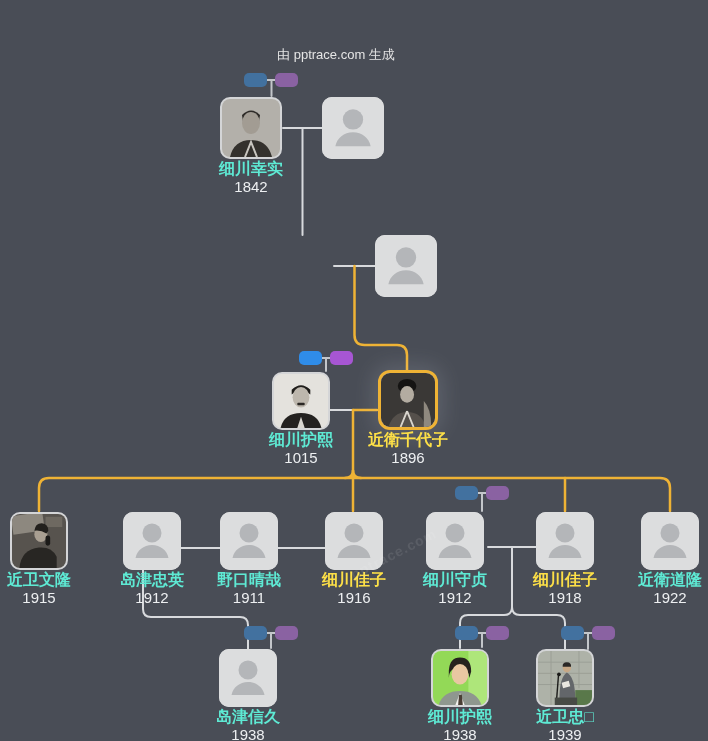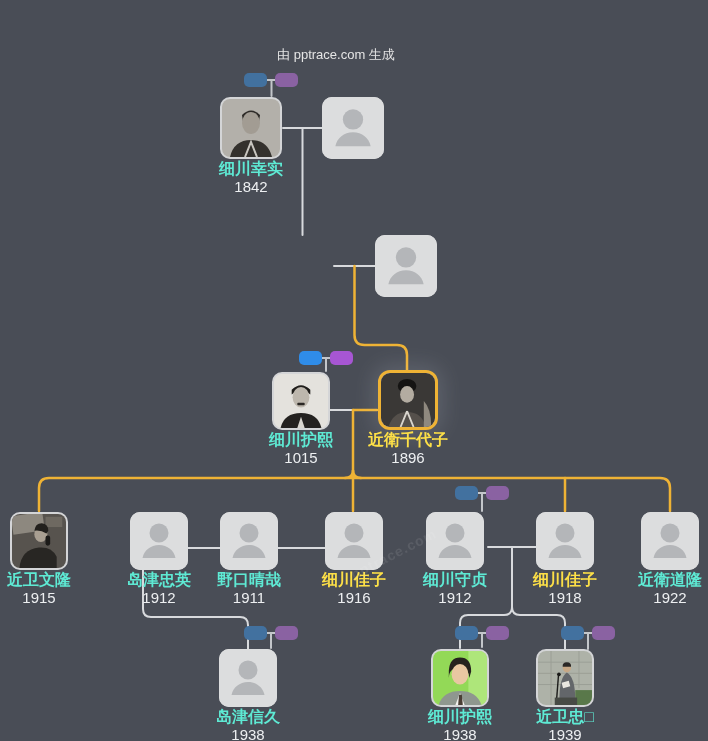--- a/index.html
+++ b/index.html
@@ -166,21 +166,21 @@
         <ellipse cx="31" cy="22" rx="7" ry="8" fill="#a99f92"></ellipse>
         <path d="M24,18 q1,-8 8,-8 q7,1 7,8 l-2,3 q-6,-4 -13,-3 z" fill="#22201d"></path>
         <path d="M8,58 q2,-20 21,-22 q14,-1 19,10 v12 z" fill="#282623"></path>
         <rect x="36" y="23" width="5" height="11" rx="2.5" fill="#1b1a18"></rect>
       </svg>
     </div>
     <div class="pname male">近卫文隆</div>
     <div class="pyear">1915</div>
   </div>
 
-  <div class="node" style="left:104px;top:512px">
+  <div class="node" style="left:97px;top:512px">
     <div class="photo ph" style="width:58px;height:58px">
       <svg viewBox="0 0 58 58">
         <rect width="58" height="58" fill="#dcddde"></rect>
         <circle cx="29" cy="21" r="9.5" fill="#b4b6b9"></circle>
         <path d="M29,33 c-8.5,0 -15,5.5 -16.5,13 h33 c-1.5,-7.5 -8,-13 -16.5,-13 z" fill="#b4b6b9"></path>
       </svg>
     </div>
     <div class="pname male">岛津忠英</div>
     <div class="pyear">1912</div>
   </div>

